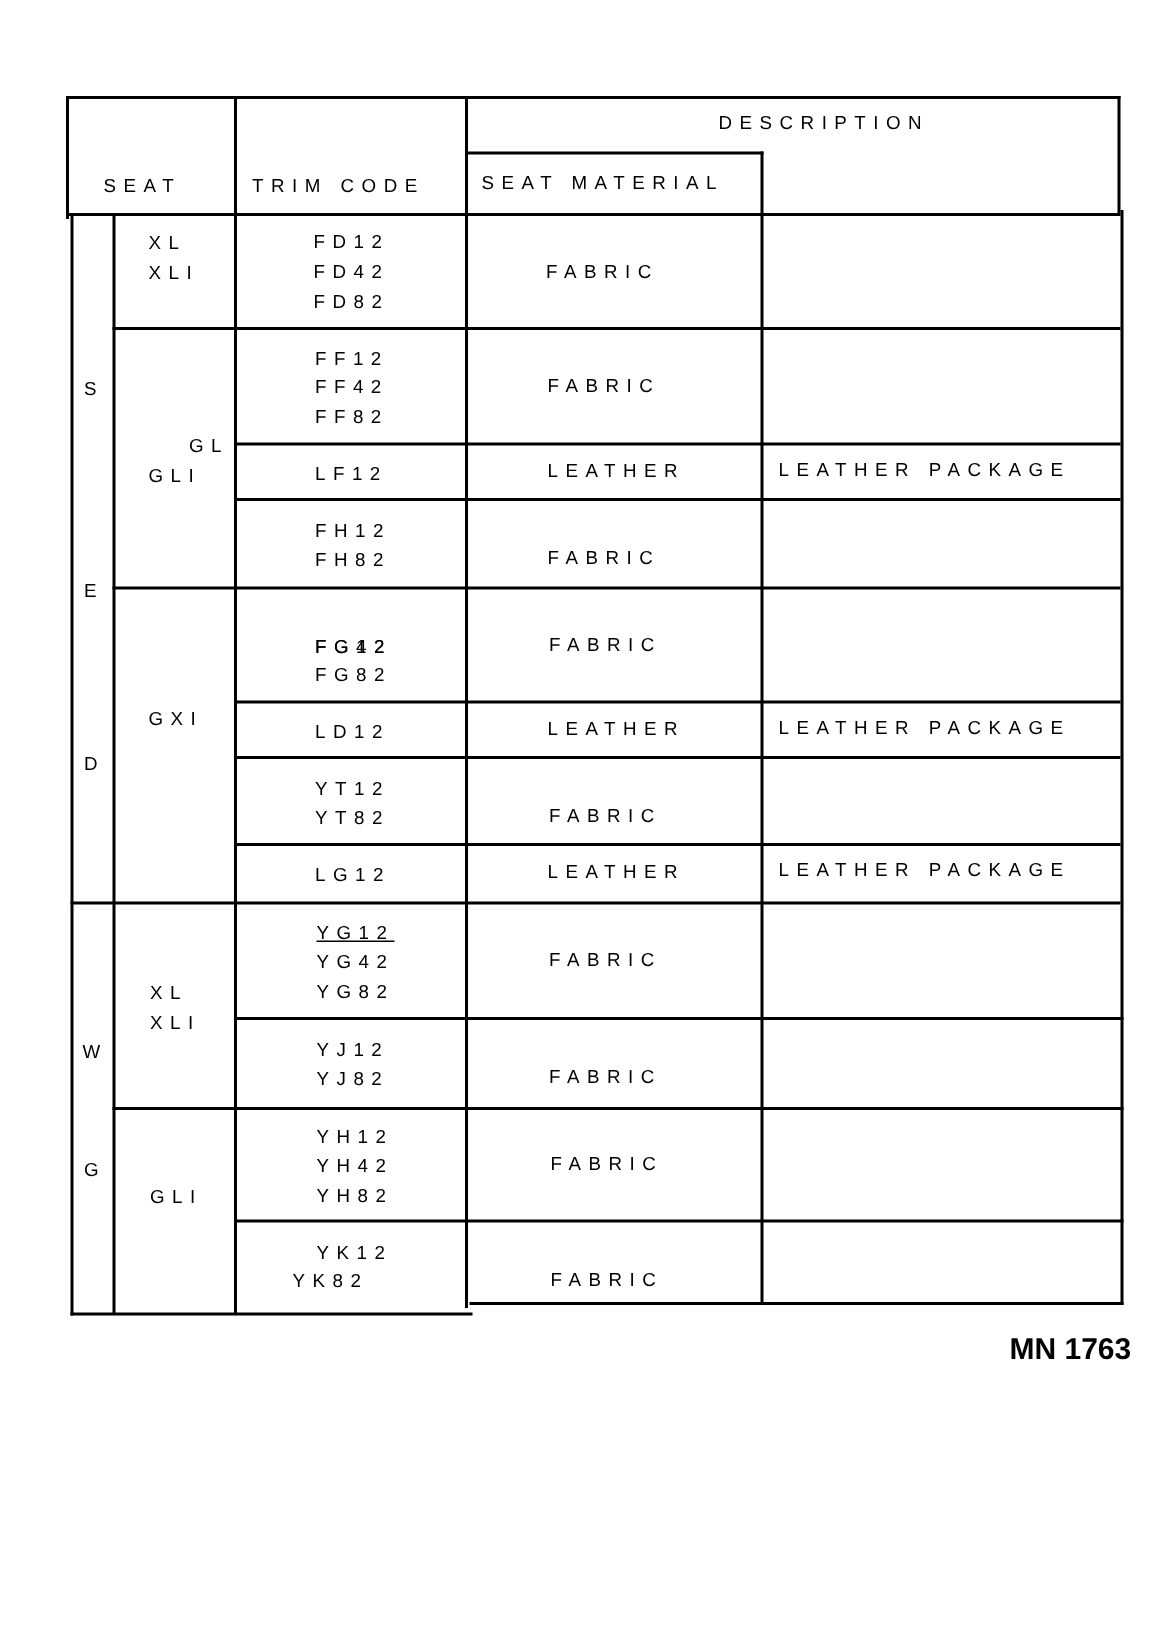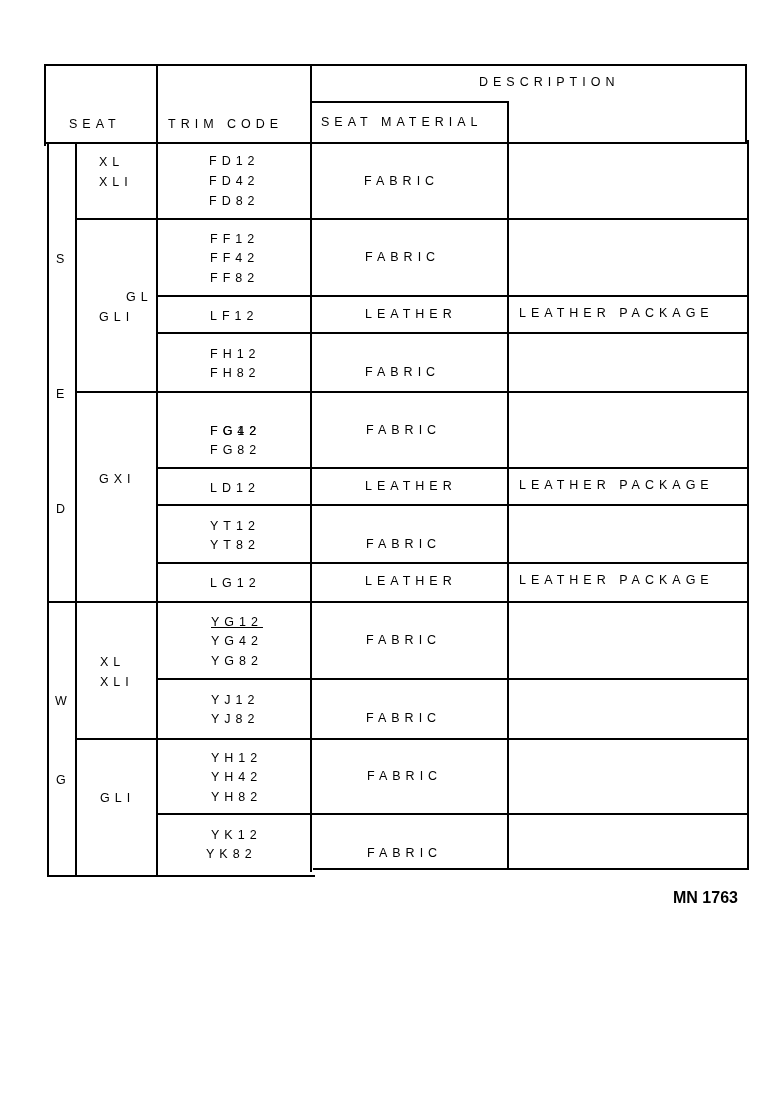--- a/index.html
+++ b/index.html
@@ -1,21 +1,21 @@
 <!DOCTYPE html>
 <html><head>
 <meta charset="utf-8">
 <style>
   html,body{margin:0;padding:0;background:#fff;}
   body{width:776px;height:1098px;position:relative;overflow:hidden;font-family:"Liberation Sans",sans-serif;color:#000;}
   .ln{position:absolute;background:#000;}
   .h{height:2px;}
   .v{width:2px;}
   .t{position:absolute;font-size:12.5px;letter-spacing:5px;white-space:pre;line-height:19.5px;}
-  .ref{position:absolute;left:673px;top:889px;font-size:16px;font-weight:bold;letter-spacing:0;}
+  .ref{position:absolute;left:673px;top:889px;font-size:20px;font-weight:bold;letter-spacing:0;}
 </style>
 </head>
 <body>
 
 <div>
 
   <div class="ln h" style="left:44px;top:64px;width:703px;"></div>
   <div class="ln v" style="left:44px;top:64px;height:82px;"></div>
   <div class="ln v" style="left:47px;top:144px;height:733px;"></div>
   <div class="ln v" style="left:745px;top:64px;height:78px;"></div>
@@ -106,17 +106,17 @@
   <div class="t" style="left:211px;top:691px;">YJ12</div>
   <div class="t" style="left:211px;top:710px;">YJ82</div>
   <div class="t" style="left:366px;top:709px;">FABRIC</div>
 
   <div class="t" style="left:211px;top:749px;">YH12</div>
   <div class="t" style="left:211px;top:768px;">YH42</div>
   <div class="t" style="left:211px;top:788px;">YH82</div>
   <div class="t" style="left:367px;top:767px;">FABRIC</div>
 
   <div class="t" style="left:211px;top:826px;">YK12</div>
-  <div class="t" style="left:206px;top:845px;text-align:center;">YK82</div>
+  <div class="t" style="left:195px;top:845px;text-align:center;">YK82</div>
   <div class="t" style="left:367px;top:844px;">FABRIC</div>
 </div>
 
 <div class="ref">MN 1763</div>
 
 </body></html>

